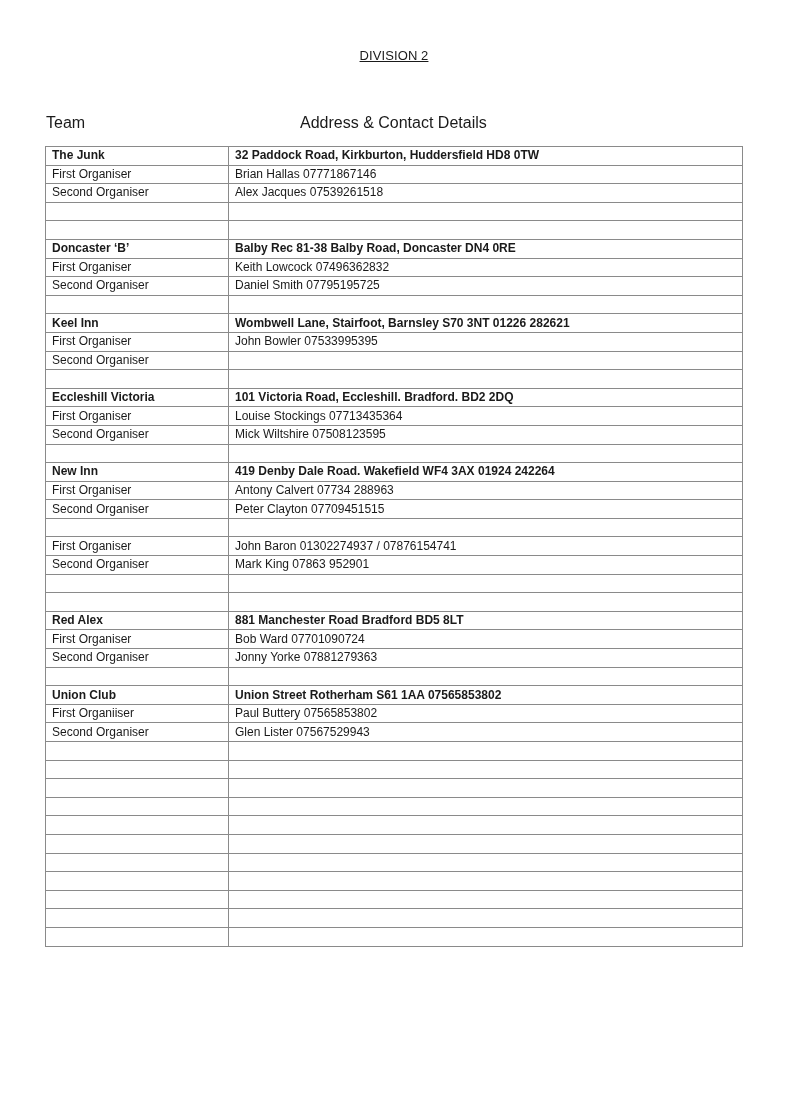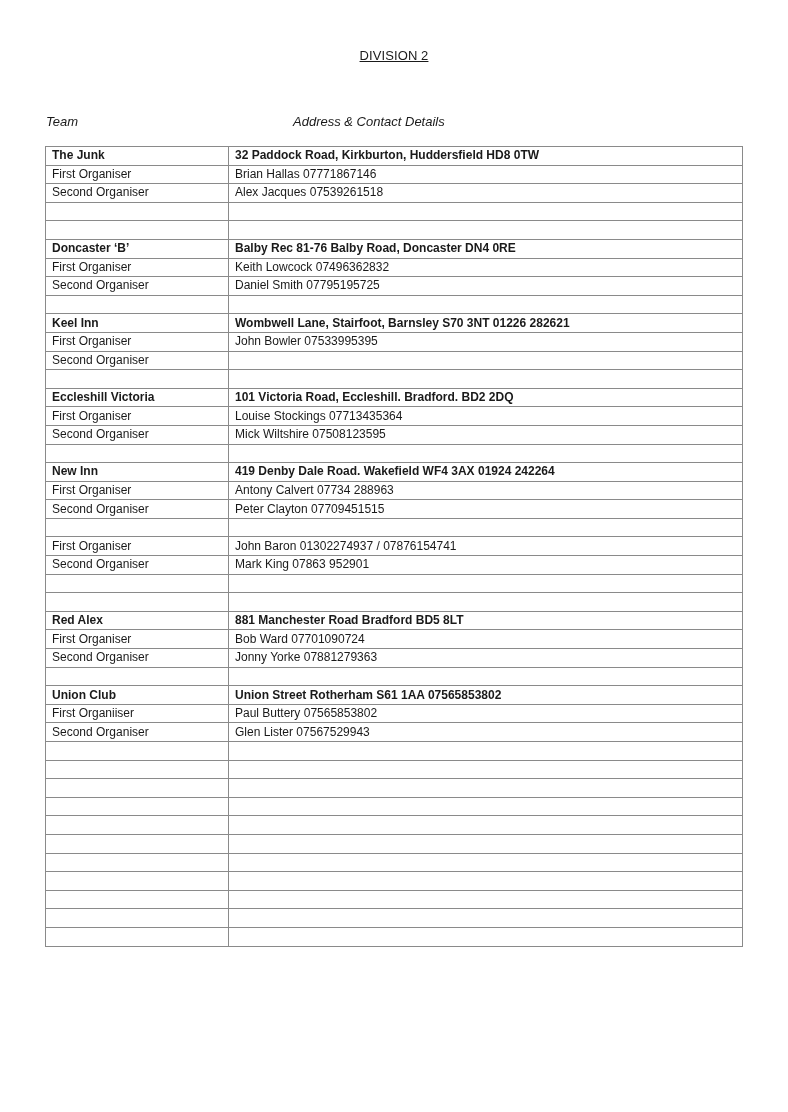--- a/index.html
+++ b/index.html
@@ -1,21 +1,21 @@
 <!DOCTYPE html>
 <html><head>
 <meta charset="utf-8">
 <style>
   html, body { margin: 0; padding: 0; background: #ffffff; }
   body { width: 788px; height: 1112px; position: relative; font-family: "Liberation Sans", sans-serif; color: #1a1a1a; }
   .title { position: absolute; top: 46px; left: 0; width: 788px; text-align: center; }
   .title span { font-size: 13px; text-decoration: underline; letter-spacing: 0.1px; }
-  .col-head { position: absolute; top: 114px; font-size: 13px; font-style: italic; }
+  .col-head { position: absolute; top: 114px; font-size: 16px; }
   .col-head.team { left: 46px; }
-  .col-head.addr { left: 293px; }
+  .col-head.addr { left: 300px; }
   table.sheet { position: absolute; top: 146px; left: 45px; width: 698px; border-collapse: collapse; table-layout: fixed; }
   table.sheet td { border: 1px solid #8a8a8a; height: 17.6px; padding: 0 6px; font-size: 12px; line-height: 17px; white-space: nowrap; overflow: hidden; }
   table.sheet col.c1 { width: 183px; }
   table.sheet tr.team td { font-weight: bold; }
 </style>
 </head>
 <body>
 
 <div class="title">
   <span>DIVISION 2</span>
@@ -45,21 +45,21 @@
       <tr class="blank">
         <td></td>
         <td></td>
       </tr>
       <tr class="blank">
         <td></td>
         <td></td>
       </tr>
       <tr class="team">
         <td>Doncaster ‘B’</td>
-        <td>Balby Rec  81-76 Balby Road, Doncaster DN4 0RE</td>
+        <td>Balby Rec  81-38 Balby Road, Doncaster DN4 0RE</td>
       </tr>
       <tr class="contact">
         <td>First Organiser</td>
         <td>Keith Lowcock  07496362832</td>
       </tr>
       <tr class="contact">
         <td>Second Organiser</td>
         <td>Daniel Smith  07795195725</td>
       </tr>
       <tr class="blank">

